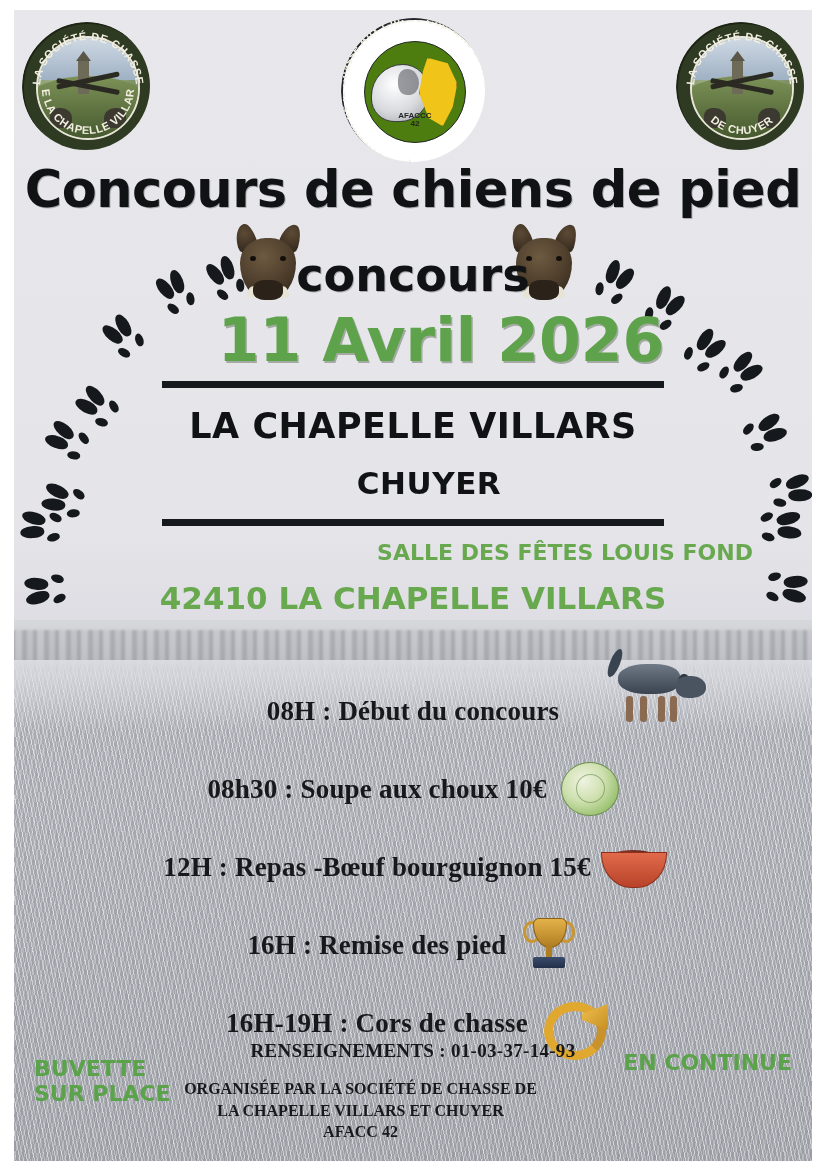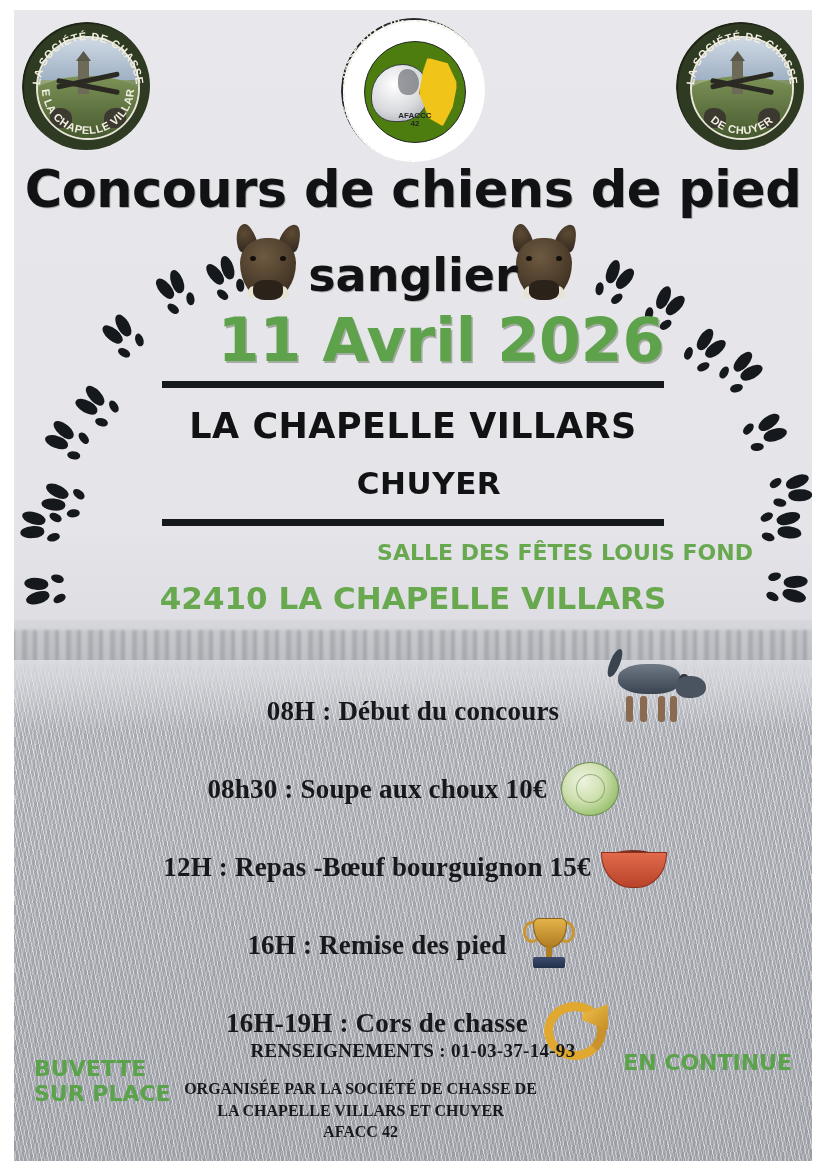--- a/index.html
+++ b/index.html
@@ -696,21 +696,21 @@
     <i class="ear-l"></i>
       <i class="ear-r"></i>
     <i class="head"></i>
     <i class="eye-l"></i>
       <i class="eye-r"></i>
     <i class="tusk-l"></i>
       <i class="tusk-r"></i>
     <i class="snout"></i>
   </div>
 
-  <div class="title-sub">sanglier</div>
+  <div class="title-sub">concours</div>
 
   <div class="date-line">11 Avril 2026</div>
 
   <div class="rule rule-top"></div>
 
   <div class="place1">LA CHAPELLE VILLARS</div>
   <div class="place2">CHUYER</div>
 
   <div class="rule rule-bottom"></div>
 

